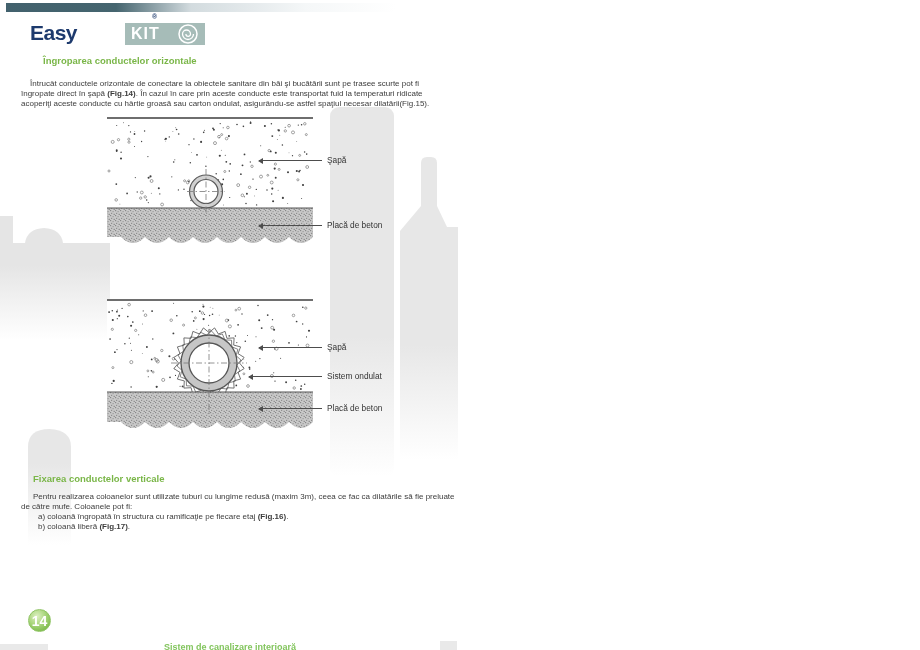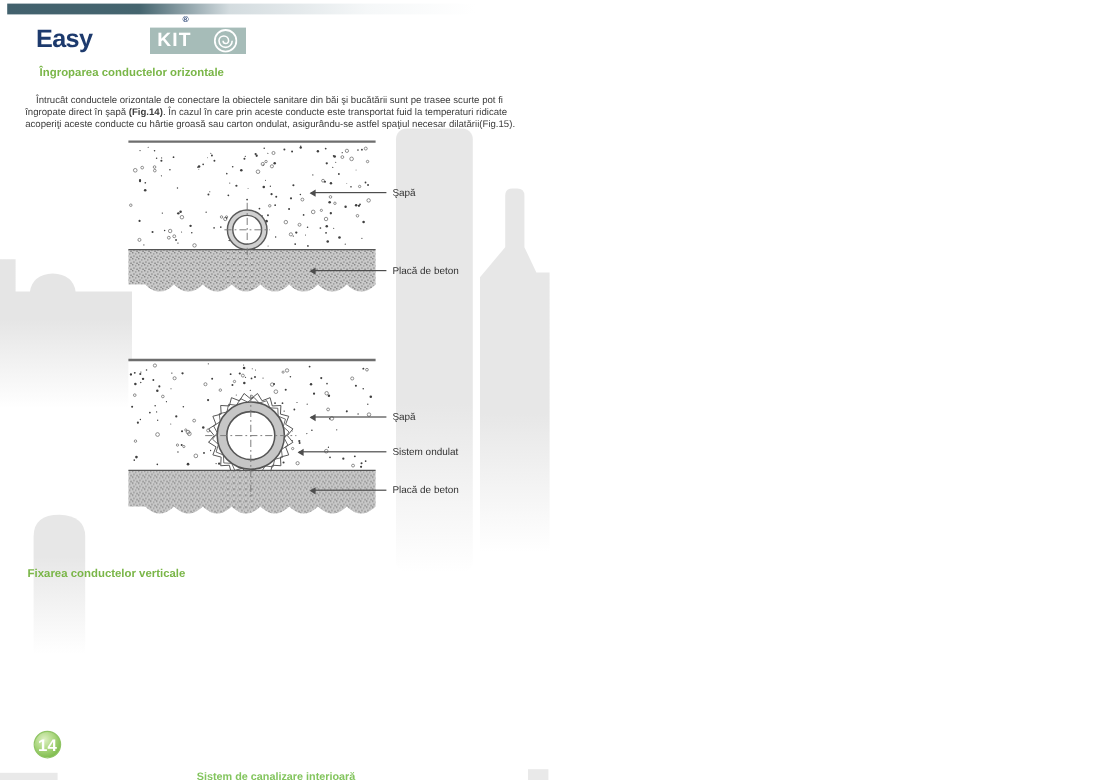--- a/index.html
+++ b/index.html
@@ -83,21 +83,21 @@
     <span class="kitbox">
       <span class="kit">KIT</span>
       <svg width="20" height="20" viewBox="0 0 20 20">
         <circle cx="10" cy="10" r="9" fill="none" stroke="#fff" stroke-width="1.5"></circle>
         <path d="M15.5 10 A5.5 5.5 0 1 1 4.5 10 A4 4 0 1 1 12.5 10 A2.3 2.3 0 1 1 7.9 10" fill="none" stroke="#fff" stroke-width="1.3"></path>
       </svg>
     </span>
     <span class="reg">®</span>
   </div>
 
-  <div class="green-h" style="left:33px;top:55px">Îngroparea conductelor orizontale</div>
+  <div class="green-h" style="left:43px;top:55px">Îngroparea conductelor orizontale</div>
 
   <div class="bodytext indent1" style="left:21px;top:79px;width:433px"><span>Întrucât conductele orizontale de conectare la obiectele sanitare din băi şi bucătării sunt pe trasee scurte pot fi îngropate direct în şapă </span><b>(Fig.14)</b><span>. În cazul în care prin aceste conducte este transportat fuid la temperaturi ridicate acoperiţi aceste conducte cu hârtie groasă sau carton ondulat, asigurându-se astfel spaţiul necesar dilatării(Fig.15).</span></div>
 
   <svg class="figsvg" style="left:105px;top:115px" width="210" height="136" viewBox="0 0 210 136">
     <rect x="2" y="4" width="206" height="89" fill="#ffffff"></rect>
     <g id="dots14" transform="translate(4,6)">
         <circle cx="0.0" cy="50.0" r="1.05" fill="none" stroke="#4a4a4a" stroke-width="0.5"></circle>
         <circle cx="37.7" cy="79.0" r="0.77" fill="#3f3f3f"></circle>
         <circle cx="95.4" cy="9.3" r="0.53" fill="#3f3f3f"></circle>
         <circle cx="141.6" cy="0.9" r="0.56" fill="#3f3f3f"></circle>
@@ -450,20 +450,23 @@
     <line x1="66" y1="66" x2="142" y2="66" class="dashdot"></line>
     <line x1="104" y1="32" x2="104" y2="119" class="dashdot"></line>
   </svg>
   <div class="arrow" style="left:259px;top:347px;width:63px"></div>
   <span class="figlabel" style="left:327px;top:342px">Şapă</span>
   <div class="arrow" style="left:249px;top:376px;width:73px"></div>
   <span class="figlabel" style="left:327px;top:371px">Sistem ondulat</span>
   <div class="arrow" style="left:259px;top:408px;width:63px"></div>
   <span class="figlabel" style="left:327px;top:403px">Placă de beton</span>
 
-  <div class="green-h" style="left:23px;top:473px">Fixarea conductelor verticale</div>
+  <div class="green-h" style="left:33px;top:473px">Fixarea conductelor verticale</div>
   <div class="bodytext" style="left:21px;top:492px;width:440px">
+    <div class="indent2">Pentru realizarea coloanelor sunt utilizate tuburi cu lungime redusă (maxim 3m), ceea ce fac ca dilatările să fie preluate de către mufe. Coloanele pot fi:</div>
+    <div class="subitem"><span>a) coloană îngropată în structura cu ramificaţie pe fiecare etaj </span><b>(Fig.16)</b><span>.</span></div>
+    <div class="subitem"><span>b) coloană liberă </span><b>(Fig.17)</b><span>.</span></div>
   </div>
 
   <div class="badge">14</div>
   <div class="foot-title">Sistem de canalizare interioară</div>
 
 </div>
 
 </body></html>

